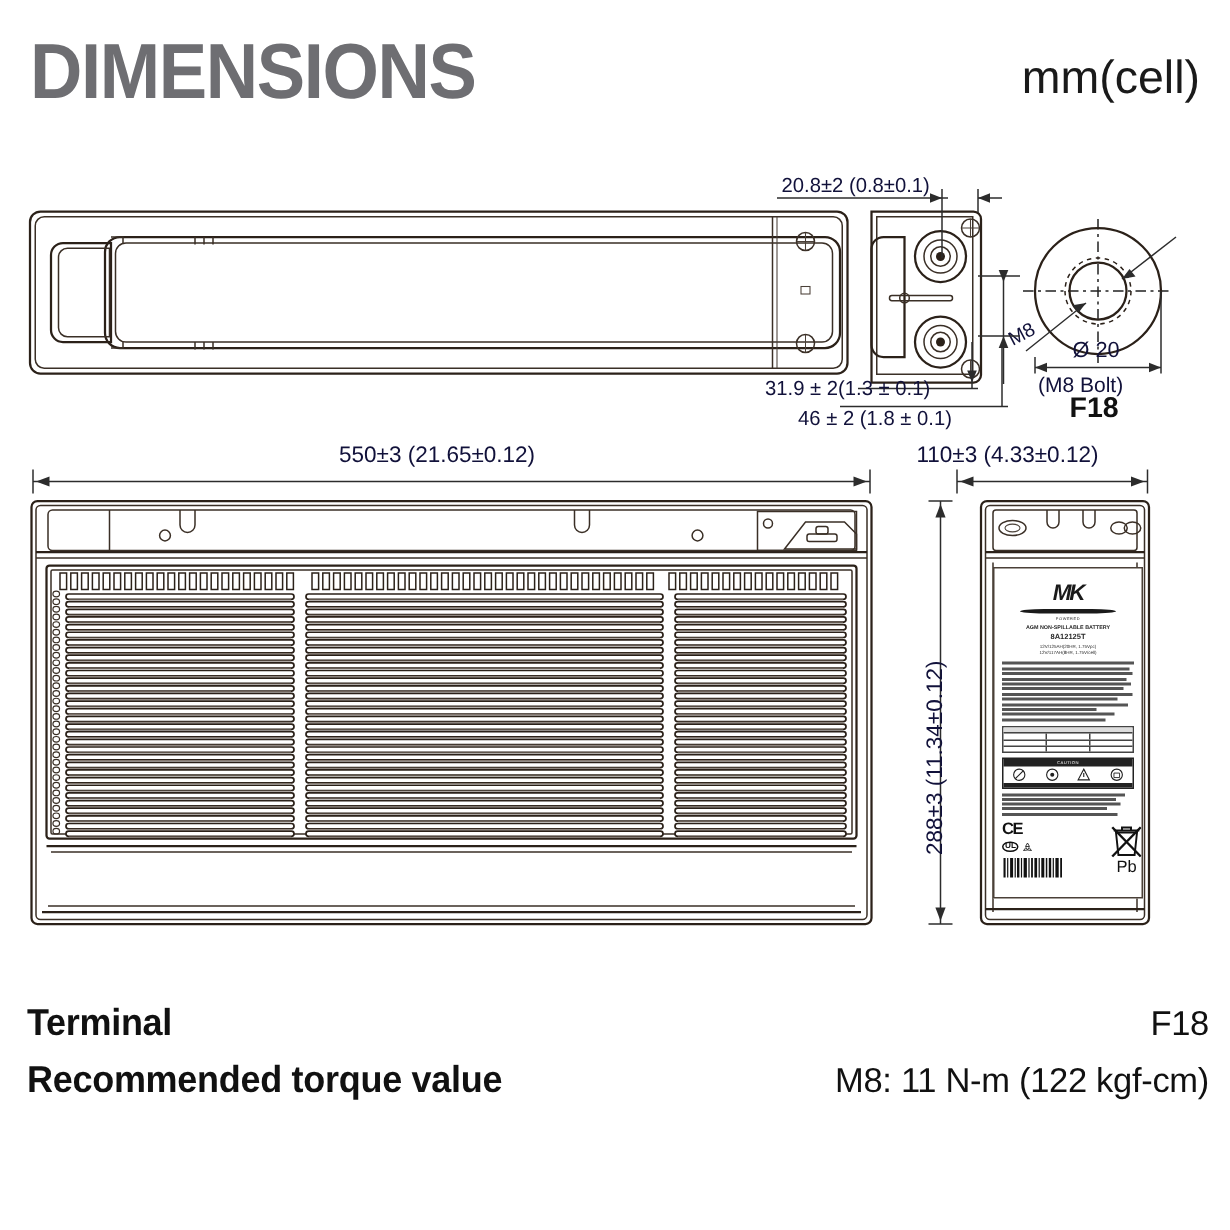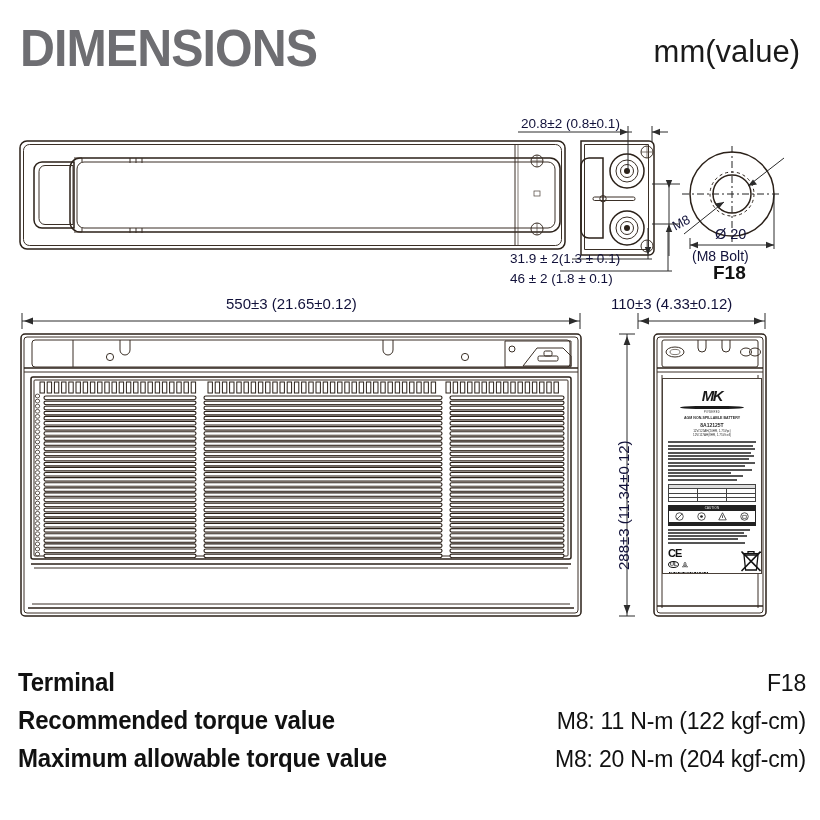--- a/index.html
+++ b/index.html
@@ -38,21 +38,21 @@
   
   .lbl-txt{font-size:2.6px;color:#2a2a2a;text-align:center;line-height:1.25;
            letter-spacing:0;}
 </style>
 </head>
 <body>
 
 <div class="root">
 
   <div class="abs" id="title">DIMENSIONS</div>
-  <div class="abs" id="units">mm(value)</div>
+  <div class="abs" id="units">mm(cell)</div>
 
   <div class="abs" style="left:18px;top:132px;width:560px;height:132px;">
     <svg width="560" height="132" viewBox="0 0 560 132">
 
       <rect class="stroke" x="2" y="9" width="545" height="108" rx="7"></rect>
       <rect class="thin" x="5.5" y="12.5" width="538" height="101" rx="6"></rect>
 
       <path class="stroke" d="M62 26 h470 a10 10 0 0 1 10 10 v54 a10 10 0 0 1 -10 10 h-470
                a10 10 0 0 1 -10 -10 v-54 a10 10 0 0 1 10 -10 z"></path>
 
@@ -154,21 +154,21 @@
       <line class="dimline" x1="148" y1="116" x2="148" y2="147"></line>
       <path d="M148 143 l-3.2 -8 h6.4 z" fill="#2c2c2c"></path>
       <line class="dimline" x1="72" y1="147" x2="152" y2="147"></line>
 
       <line class="dimline" x1="168" y1="116" x2="168" y2="159"></line>
       <line class="dimline" x1="60" y1="159" x2="172" y2="159"></line>
     </svg>
   </div>
   <div class="abs dim" style="left:521px;top:117px;">20.8±2 (0.8±0.1)</div>
   <div class="abs dim" style="left:510px;top:252px;">31.9 ± 2(1.3 ± 0.1)</div>
-  <div class="abs dim" style="left:510px;top:272px;">46 ± 2 (1.8 ± 0.1)</div>
+  <div class="abs dim" style="left:532px;top:272px;">46 ± 2 (1.8 ± 0.1)</div>
 
   <div class="abs dim big" style="left:226px;top:296px;">550±3 (21.65±0.12)</div>
   <div class="abs" style="left:18px;top:312px;width:570px;height:18px;">
     <svg width="570" height="18" viewBox="0 0 570 18">
       <line class="dimline" x1="4" y1="9" x2="562" y2="9"></line>
       <path d="M6 9 l9 -3.4 v6.8 z" fill="#2c2c2c"></path>
       <path d="M560 9 l-9 -3.4 v6.8 z" fill="#2c2c2c"></path>
       <line class="dimline" x1="4" y1="1" x2="4" y2="17"></line>
       <line class="dimline" x1="562" y1="1" x2="562" y2="17"></line>
     </svg>
@@ -552,21 +552,21 @@
       <ellipse class="thin" cx="98" cy="22" rx="5.5" ry="4"></ellipse>
       <ellipse class="thin" cx="107" cy="22" rx="5.5" ry="4"></ellipse>
       <path class="thin" d="M50 10 v8 a4 4 0 0 0 8 0 v-8"></path>
       <path class="thin" d="M74 10 v8 a4 4 0 0 0 8 0 v-8"></path>
 
       <line class="thin" x1="14" y1="45" x2="14" y2="278"></line>
       <line class="thin" x1="110" y1="45" x2="110" y2="278"></line>
       <line class="stroke" x1="9" y1="276" x2="115" y2="276"></line>
     </svg>
 
-    <div class="abs" style="left:14px;top:48px;width:100px;height:196px;background:#fff;
+    <div class="abs" style="left:14px;top:48px;width:100px;height:221px;background:#fff;
                 border:.7px solid #4a4038;box-sizing:border-box;padding:4px 5px;
                 overflow:hidden;">
 
       <div style="text-align:center;margin-top:4px;">
         <span style="font-size:15px;font-weight:bold;font-style:italic;color:#1a1a1a;
                      letter-spacing:-1.5px;font-family:'Liberation Sans',sans-serif;">MK</span>
       </div>
       <div style="height:3px;margin:1px 12px 2px;background:#1a1a1a;
                   border-radius:50%/100%;"></div>
       <div class="lbl-txt" style="font-size:2.6px;letter-spacing:.4px;">POWERED</div>
@@ -699,19 +699,15 @@
 
   <div class="abs" id="specs">
     <div class="specrow">
       <div class="spec-label">Terminal</div>
       <div class="spec-value">F18</div>
     </div>
     <div class="specrow">
       <div class="spec-label">Recommended torque value</div>
       <div class="spec-value">M8: 11 N-m (122 kgf-cm)</div>
     </div>
-    <div class="specrow">
-      <div class="spec-label">Maximum allowable torque value</div>
-      <div class="spec-value">M8: 20 N-m (204 kgf-cm)</div>
-    </div>
   </div>
 
 </div>
 
 </body></html>

